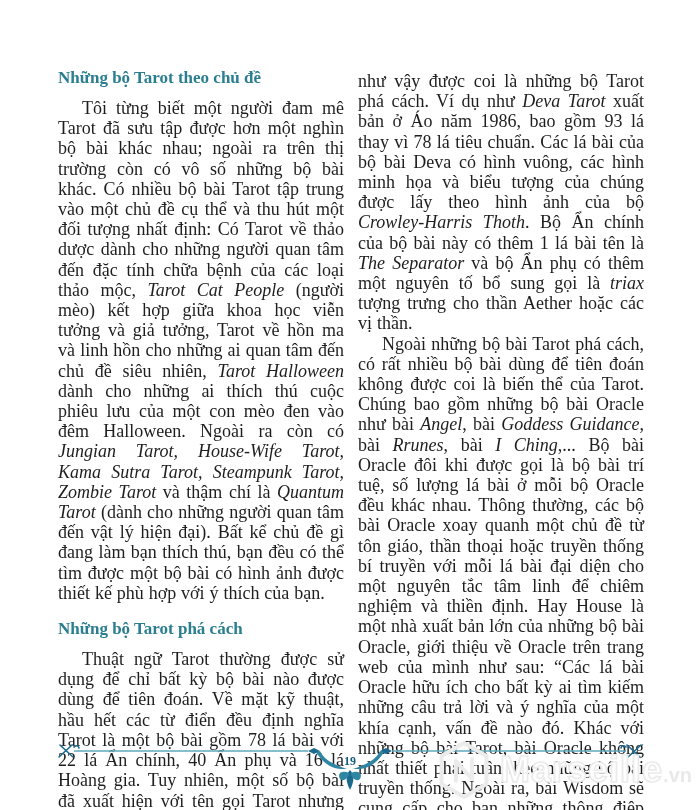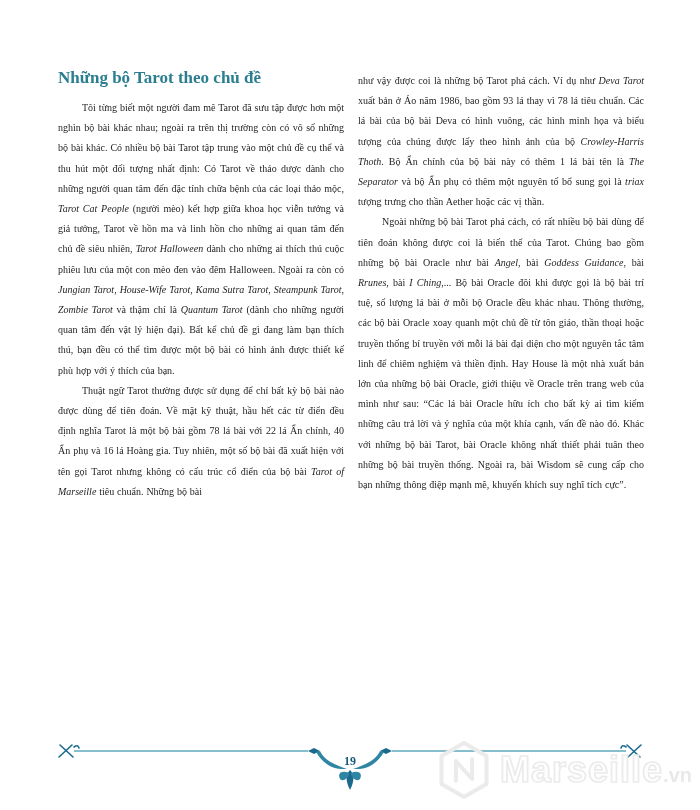--- a/index.html
+++ b/index.html
@@ -35,21 +35,21 @@
     color: var(--heading-color, #2a7e90);
     margin: 15px 0 9px 0;
   }
   .col > h2.section-heading:first-child {
     margin-top: 7px;
   }
   .col > p.para:first-child {
     margin-top: 11px;
   }
   p.para {
-    font-size: 10px;
+    font-size: 18px;
     line-height: 20.2px;
     text-align: justify;
     text-indent: 24px;
     margin: 0;
     color: var(--body-color, #1e1e1e);
     word-spacing: 0.4px;
   }
   p.para.noindent {
     text-indent: 0;
   }
@@ -106,20 +106,21 @@
 </style>
 </head>
 <body>
 
 <div class="page">
 
   <div class="columns">
     <div class="col">
         <h2 class="section-heading">Những bộ Tarot theo chủ đề</h2>
         <p class="para"><span>Tôi từng biết một người đam mê Tarot đã sưu tập được hơn một nghìn bộ bài khác nhau; ngoài ra trên thị trường còn có vô số những bộ bài khác. Có nhiều bộ bài Tarot tập trung vào một chủ đề cụ thể và thu hút một đối tượng nhất định: Có Tarot về thảo dược dành cho những người quan tâm đến đặc tính chữa bệnh của các loại thảo mộc, </span><i>Tarot Cat People</i><span> (người mèo) kết hợp giữa khoa học viễn tưởng và giả tưởng, Tarot về hồn ma và linh hồn cho những ai quan tâm đến chủ đề siêu nhiên, </span><i>Tarot Halloween</i><span> dành cho những ai thích thú cuộc phiêu lưu của một con mèo đen vào đêm Halloween. Ngoài ra còn có </span><i>Jungian Tarot, House-Wife Tarot, Kama Sutra Tarot, Steampunk Tarot, Zombie Tarot</i><span> và thậm chí là </span><i>Quantum Tarot</i><span> (dành cho những người quan tâm đến vật lý hiện đại). Bất kể chủ đề gì đang làm bạn thích thú, bạn đều có thể tìm được một bộ bài có hình ảnh được thiết kế phù hợp với ý thích của bạn.</span></p>
+        <h2 class="section-heading">Những bộ Tarot phá cách</h2>
         <p class="para"><span>Thuật ngữ Tarot thường được sử dụng để chỉ bất kỳ bộ bài nào được dùng để tiên đoán. Về mặt kỹ thuật, hầu hết các từ điển đều định nghĩa Tarot là một bộ bài gồm 78 lá bài với 22 lá Ẩn chính, 40 Ẩn phụ và 16 lá Hoàng gia. Tuy nhiên, một số bộ bài đã xuất hiện với tên gọi Tarot nhưng không có cấu trúc cổ điển của bộ bài </span><i>Tarot of Marseille</i><span> tiêu chuẩn. Những bộ bài</span></p>
       </div>
     <div class="col">
         <p class="para noindent"><span>như vậy được coi là những bộ Tarot phá cách. Ví dụ như </span><i>Deva Tarot</i><span> xuất bản ở Áo năm 1986, bao gồm 93 lá thay vì 78 lá tiêu chuẩn. Các lá bài của bộ bài Deva có hình vuông, các hình minh họa và biểu tượng của chúng được lấy theo hình ảnh của bộ </span><i>Crowley-Harris Thoth</i><span>. Bộ Ẩn chính của bộ bài này có thêm 1 lá bài tên là </span><i>The Separator</i><span> và bộ Ẩn phụ có thêm một nguyên tố bổ sung gọi là </span><i>triax</i><span> tượng trưng cho thần Aether hoặc các vị thần.</span></p>
         <p class="para"><span>Ngoài những bộ bài Tarot phá cách, có rất nhiều bộ bài dùng để tiên đoán không được coi là biến thể của Tarot. Chúng bao gồm những bộ bài Oracle như bài </span><i>Angel</i><span>, bài </span><i>Goddess Guidance</i><span>, bài </span><i>Rrunes</i><span>, bài </span><i>I Ching</i><span>,... Bộ bài Oracle đôi khi được gọi là bộ bài trí tuệ, số lượng lá bài ở mỗi bộ Oracle đều khác nhau. Thông thường, các bộ bài Oracle xoay quanh một chủ đề từ tôn giáo, thần thoại hoặc truyền thống bí truyền với mỗi lá bài đại diện cho một nguyên tắc tâm linh để chiêm nghiệm và thiền định. Hay House là một nhà xuất bản lớn của những bộ bài Oracle, giới thiệu về Oracle trên trang web của mình như sau: “Các lá bài Oracle hữu ích cho bất kỳ ai tìm kiếm những câu trả lời và ý nghĩa của một khía cạnh, vấn đề nào đó. Khác với những bộ bài Tarot, bài Oracle không nhất thiết phải tuân theo những bộ bài truyền thống. Ngoài ra, bài Wisdom sẽ cung cấp cho bạn những thông điệp mạnh mẽ, khuyến khích suy nghĩ tích cực”.</span></p>
       </div>
   </div>
 
 
   <svg class="footer-ornament" viewBox="0 0 584 50" xmlns="http://www.w3.org/2000/svg">

